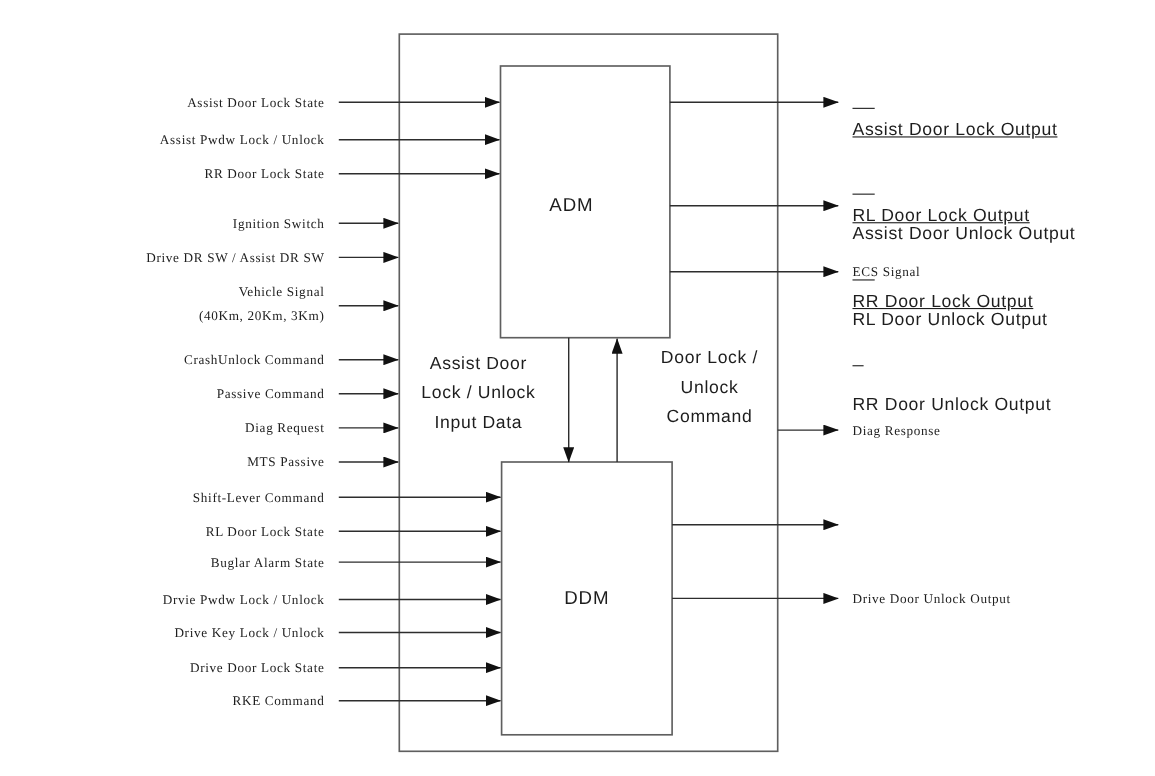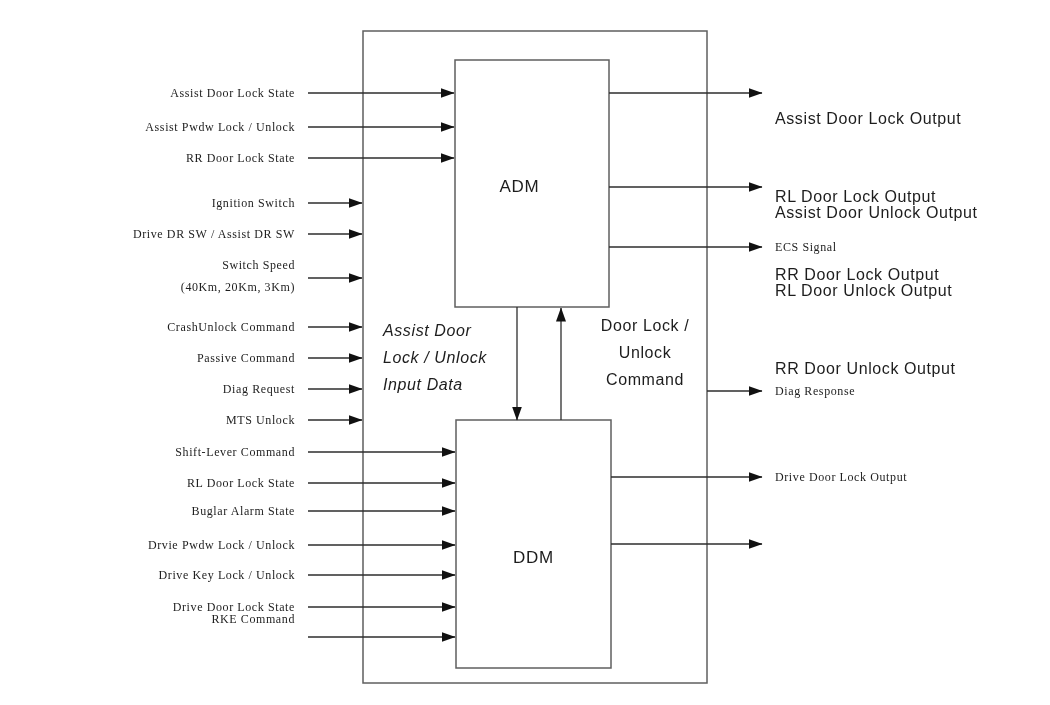--- a/index.html
+++ b/index.html
@@ -113,55 +113,55 @@
     <line class="wire" x1="609" y1="247" x2="762" y2="247" marker-end="url(#ah)"></line>
     <line class="wire" x1="707" y1="391" x2="762" y2="391" marker-end="url(#ah)"></line>
     <line class="wire" x1="611" y1="477" x2="762" y2="477" marker-end="url(#ah)"></line>
     <line class="wire" x1="611" y1="544" x2="762" y2="544" marker-end="url(#ah)"></line>
 
     <line class="wire" x1="517" y1="307" x2="517" y2="420" marker-end="url(#ah)"></line>
     <line class="wire" x1="561" y1="420" x2="561" y2="308" marker-end="url(#ah)"></line>
   </svg>
 
   <div class="module-lbl" style="left:455px; top:176px; width:129px;">ADM</div>
-  <div class="module-lbl" style="left:456px; top:547px; width:155px;">DDM</div>
+  <div class="module-lbl" style="left:456px; top:533px; width:155px;">DDM</div>
 
   <div class="lbl left-lbl" style="top:82px;">Assist Door Lock State</div>
   <div class="lbl left-lbl" style="top:147px;">RR Door Lock State</div>
   <div class="lbl left-lbl" style="top:116px;">Assist Pwdw Lock / Unlock</div>
   <div class="lbl left-lbl" style="top:192px;text-align:center;">Ignition Switch</div>
   <div class="lbl left-lbl" style="top:223px;">Drive DR SW / Assist DR SW</div>
-  <div class="lbl left-lbl" style="top:254px;">Switch Speed
+  <div class="lbl left-lbl" style="top:254px;">Vehicle Signal
 (40Km, 20Km, 3Km)</div>
   <div class="lbl left-lbl" style="top:316px;">CrashUnlock Command</div>
   <div class="lbl left-lbl" style="top:347px;">Passive Command</div>
   <div class="lbl left-lbl" style="top:378px;">Diag Request</div>
-  <div class="lbl left-lbl" style="top:409px;">MTS Unlock</div>
+  <div class="lbl left-lbl" style="top:409px;">MTS Passive</div>
   <div class="lbl left-lbl" style="top:441px;margin-left:36px;">Shift-Lever Command</div>
   <div class="lbl left-lbl" style="top:472px;margin-left:28px;">RL Door Lock State</div>
   <div class="lbl left-lbl" style="top:500px;">Buglar Alarm State</div>
   <div class="lbl left-lbl" style="top:534px;">Drvie Pwdw Lock / Unlock</div>
   <div class="lbl left-lbl" style="top:564px;">Drive Key Lock / Unlock</div>
   <div class="lbl left-lbl" style="top:596px;">Drive Door Lock State</div>
-  <div class="lbl left-lbl" style="top:608px;">RKE Command</div>
+  <div class="lbl left-lbl" style="top:626px;">RKE Command</div>
 
-  <div class="grp" style="top:54px;">
+  <div class="grp" style="top:54px;text-decoration:underline;">
     <div>Assist Door Lock Output</div>
     <div>RL Door Lock Output</div>
     <div>RR Door Lock Output</div>
   </div>
   <div class="grp" style="top:148px;">
     <div>Assist Door Unlock Output</div>
     <div>RL Door Unlock Output</div>
     <div>RR Door Unlock Output</div>
   </div>
   <div class="lbl right-lbl" style="top:236px;">ECS Signal</div>
   <div class="lbl right-lbl" style="top:380px;">Diag Response</div>
-  <div class="lbl right-lbl" style="top:466px;">Drive Door Lock Output</div>
+  <div class="lbl right-lbl" style="top:533px;">Drive Door Unlock Output</div>
 
-  <div class="flow-lbl" style="left:383px; top:317px; text-align:left;font-style:italic;">Assist Door
+  <div class="flow-lbl" style="left:383px; top:317px; text-align:center;">Assist Door
 Lock / Unlock
 Input Data</div>
   <div class="flow-lbl" style="left:593px; top:312px; width:104px; text-align:center;">Door Lock /
 Unlock
 Command</div>
 
 </div>
 
 </body></html>

